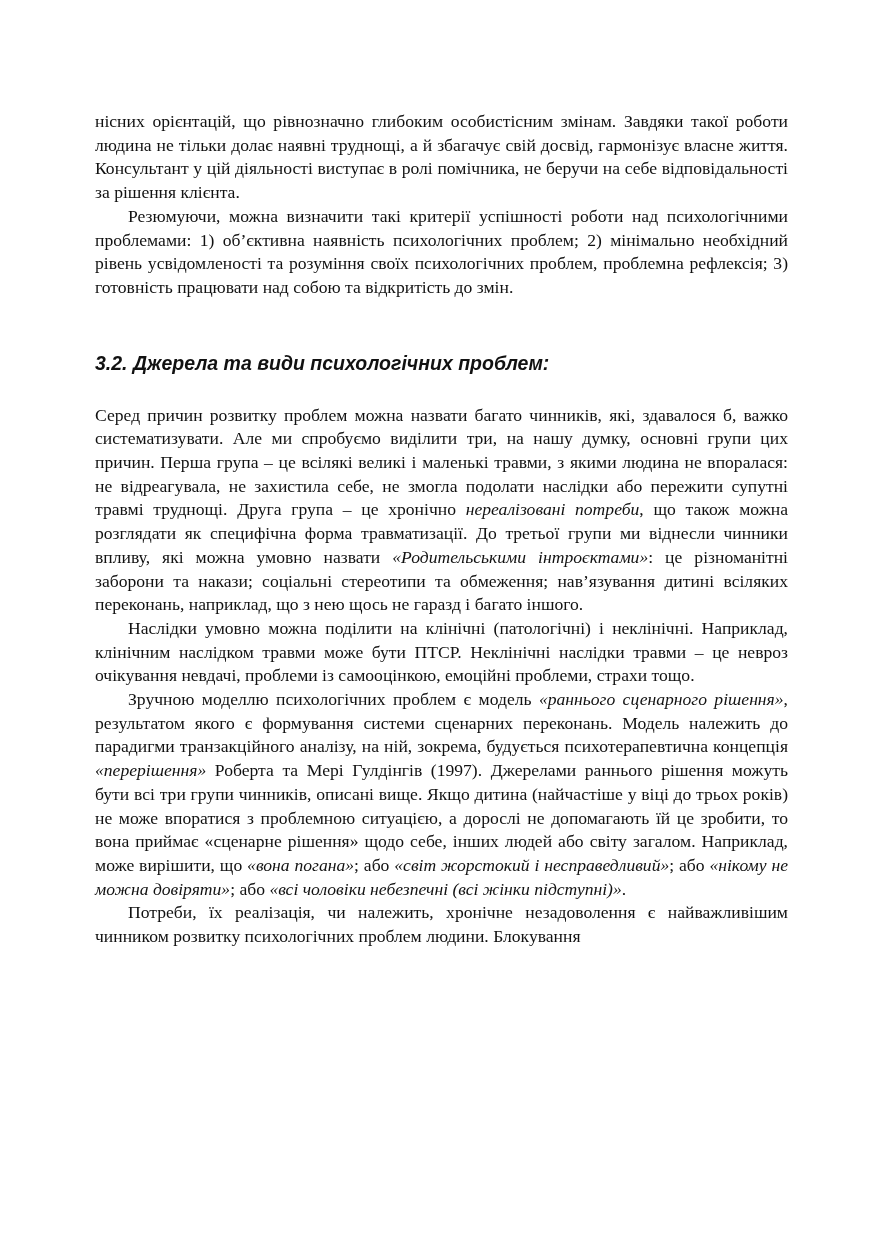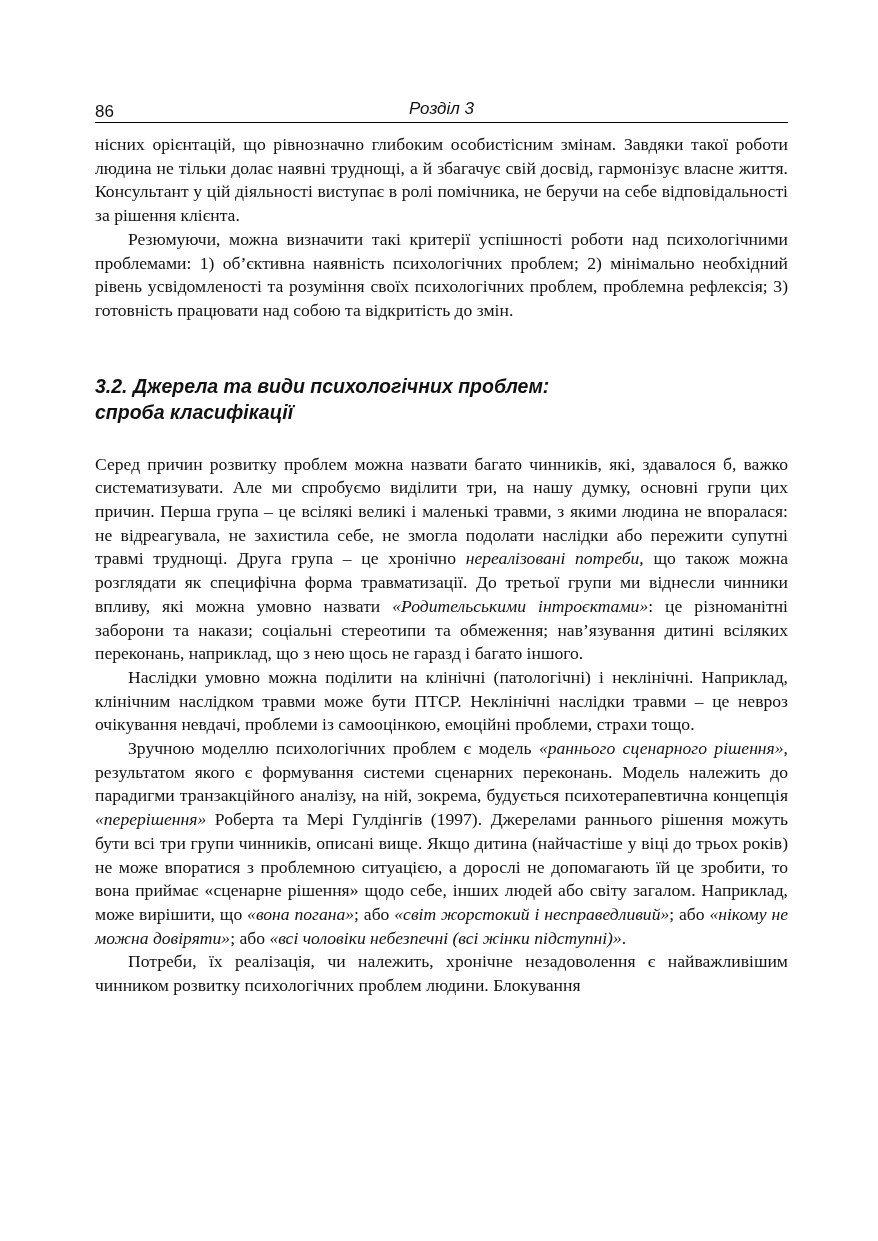--- a/index.html
+++ b/index.html
@@ -68,33 +68,28 @@
       margin: 50px 0 28px 0;
     }
     .section-heading span { display: block; }
     em { font-style: italic; }
   </style>
 </head>
 <body>
 
 <div class="page">
 
-  <div class="running-head">
-    <span class="page-number">86</span>
-    <span class="chapter-title">Розділ 3</span>
-  </div>
 
   <div class="body-text block-top">
     <p class="para">нісних орієнтацій, що рівнозначно глибоким особистісним змінам. Завдяки такої роботи людина не тільки долає наявні труднощі, а й збагачує свій досвід, гармонізує власне життя. Консультант у цій діяльності виступає в ролі помічника, не беручи на себе відповідальності за рішення клієнта.</p>
     <p class="para indent">Резюмуючи, можна визначити такі критерії успішності роботи над психологічними проблемами: 1) об’єктивна наявність психологічних проблем; 2) мінімально необхідний рівень усвідомленості та розуміння своїх психологічних проблем, проблемна рефлексія; 3) готовність працювати над собою та відкритість до змін.</p>
   </div>
 
   <h2 class="section-heading">
     <span>3.2. Джерела та види психологічних проблем:</span>
-    <span>спроба класифікації</span>
   </h2>
 
   <div class="body-text">
     <p class="para"><span>Серед причин розвитку проблем можна назвати багато чинників, які, здавалося б, важко систематизувати. Але ми спробуємо виділити три, на нашу думку, основні групи цих причин. Перша група – це всілякі великі і маленькі травми, з якими людина не впоралася: не відреагувала, не захистила себе, не змогла подолати наслідки або пережити супутні травмі труднощі. Друга група – це хронічно </span><em>нереалізовані потреби</em><span>, що також можна розглядати як специфічна форма травматизації. До третьої групи ми віднесли чинники впливу, які можна умовно назвати </span><em>«Родительськими інтроєктами»</em><span>: це різноманітні заборони та накази; соціальні стереотипи та обмеження; нав’язування дитині всіляких переконань, наприклад, що з нею щось не гаразд і багато іншого.</span></p>
 
     <p class="para indent">Наслідки умовно можна поділити на клінічні (патологічні) і неклінічні. Наприклад, клінічним наслідком травми може бути ПТСР. Неклінічні наслідки травми – це невроз очікування невдачі, проблеми із самооцінкою, емоційні проблеми, страхи тощо.</p>
 
     <p class="para indent"><span>Зручною моделлю психологічних проблем є модель </span><em>«раннього сценарного рішення»</em><span>, результатом якого є формування системи сценарних переконань. Модель належить до парадигми транзакційного аналізу, на ній, зокрема, будується психотерапевтична концепція </span><em>«перерішення»</em><span> Роберта та Мері Гулдінгів (1997). Джерелами раннього рішення можуть бути всі три групи чинників, описані вище. Якщо дитина (найчастіше у віці до трьох років) не може впоратися з проблемною ситуацією, а дорослі не допомагають їй це зробити, то вона приймає «сценарне рішення» щодо себе, інших людей або світу загалом. Наприклад, може вирішити, що </span><em>«вона погана»</em><span>; або </span><em>«світ жорстокий і несправедливий»</em><span>; або </span><em>«нікому не можна довіряти»</em><span>; або </span><em>«всі чоловіки небезпечні (всі жінки підступні)»</em><span>.</span></p>
 
     <p class="para indent">Потреби, їх реалізація, чи належить, хронічне незадоволення є найважливішим чинником розвитку психологічних проблем людини. Блокування</p>

